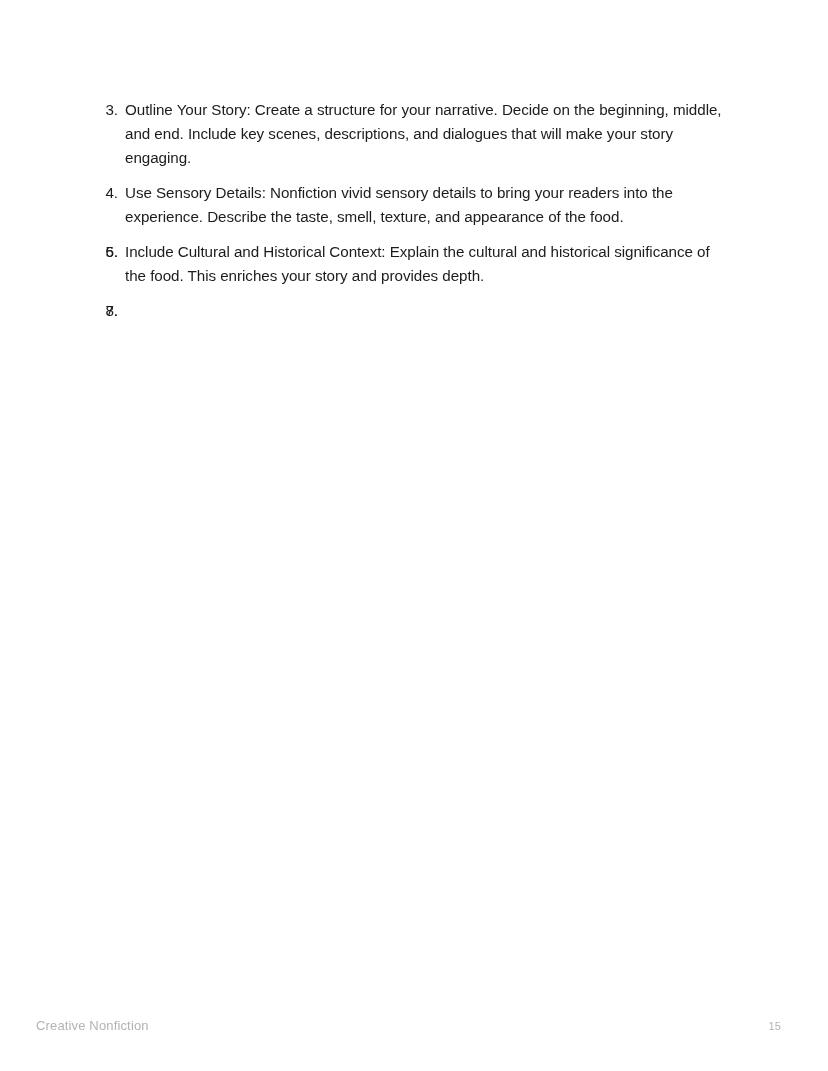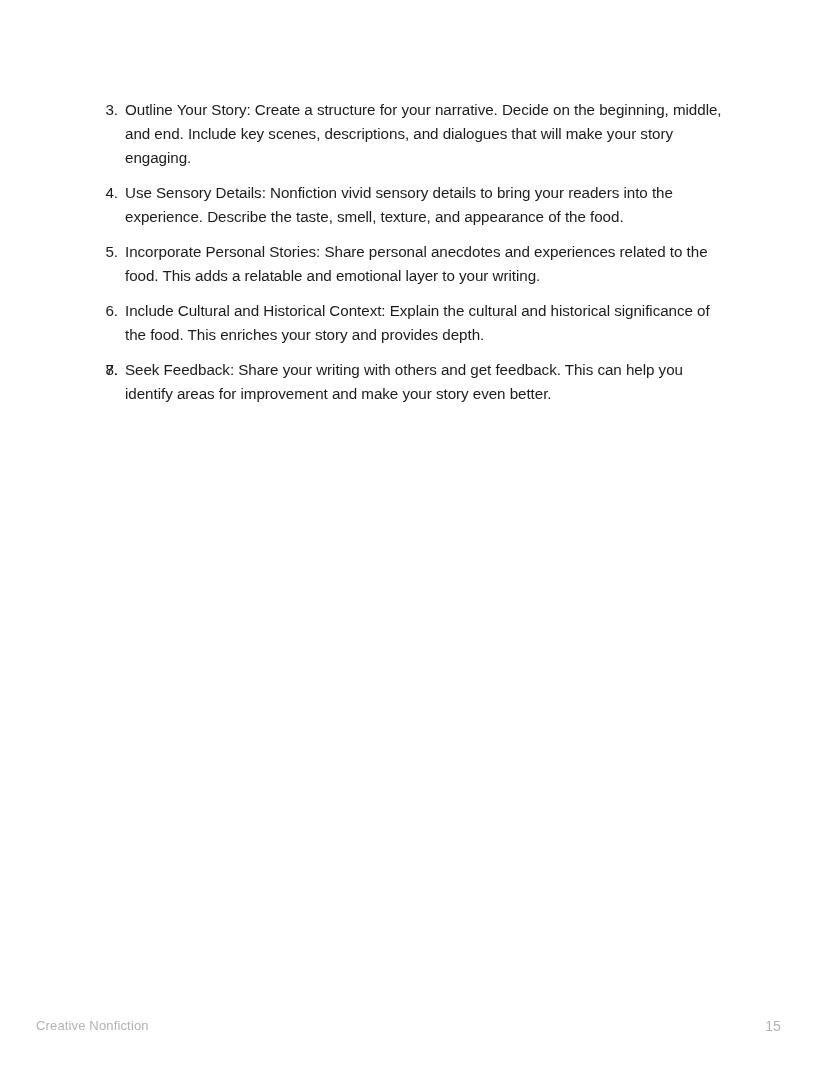--- a/index.html
+++ b/index.html
@@ -79,21 +79,21 @@
     font-size: 13px;
     line-height: 16px;
     color: #b3b3b3;
     letter-spacing: 0.15px;
   }
 
   .footer-right {
     position: absolute;
     right: 11px;
     top: 0;
-    font-size: 14px;
+    font-size: 11px;
     line-height: 16px;
     color: #b3b3b3;
     letter-spacing: 0.15px;
   }
 </style>
 </head>
 <body>
 
 <div class="page">
 
@@ -105,35 +105,33 @@
         <span class="body">Outline Your Story: Create a structure for your narrative. Decide on the beginning, middle, and end. Include key scenes, descriptions, and dialogues that will make your story engaging.</span>
       </li>
 
       <li>
         <span class="marker">4.</span>
         <span class="body">Use Sensory Details: Nonfiction vivid sensory details to bring your readers into the experience. Describe the taste, smell, texture, and appearance of the food.</span>
       </li>
 
       <li>
         <span class="marker">5.</span>
-        <span class="body">Incorporate Personal Stories: Share personal anecdotes and experiences related to the food. This adds a relatable and emotional layer to your writing.</span>
       </li>
 
       <li>
         <span class="marker">6.</span>
         <span class="body">Include Cultural and Historical Context: Explain the cultural and historical significance of the food. This enriches your story and provides depth.</span>
       </li>
 
       <li>
         <span class="marker">7.</span>
       </li>
 
       <li>
         <span class="marker">8.</span>
-        <span class="body">Seek Feedback: Share your writing with others and get feedback. This can help you identify areas for improvement and make your story even better.</span>
       </li>
 
     </ol>
   </div>
 
   <div class="footer">
     <span class="footer-left">Creative Nonfiction</span>
     <span class="footer-right">15</span>
   </div>
 

